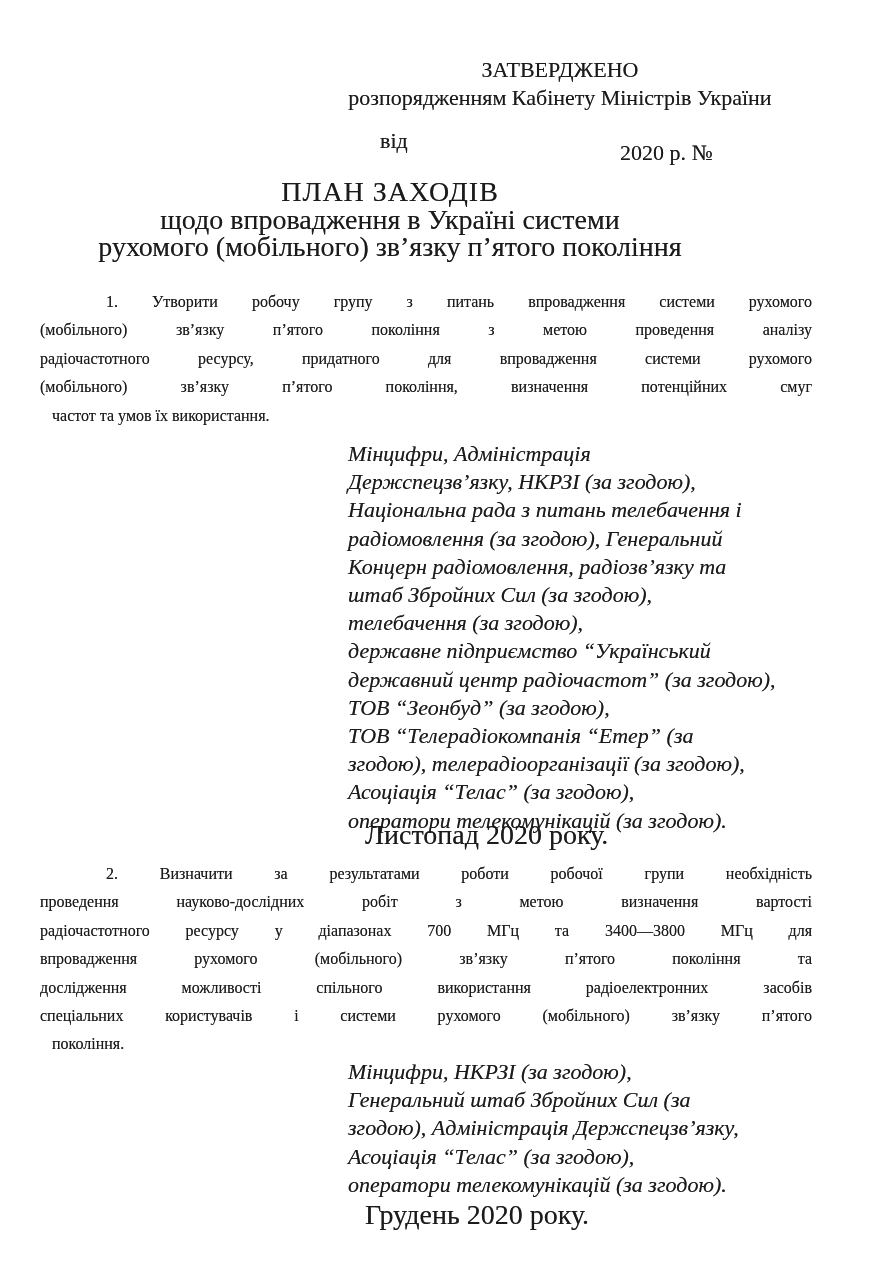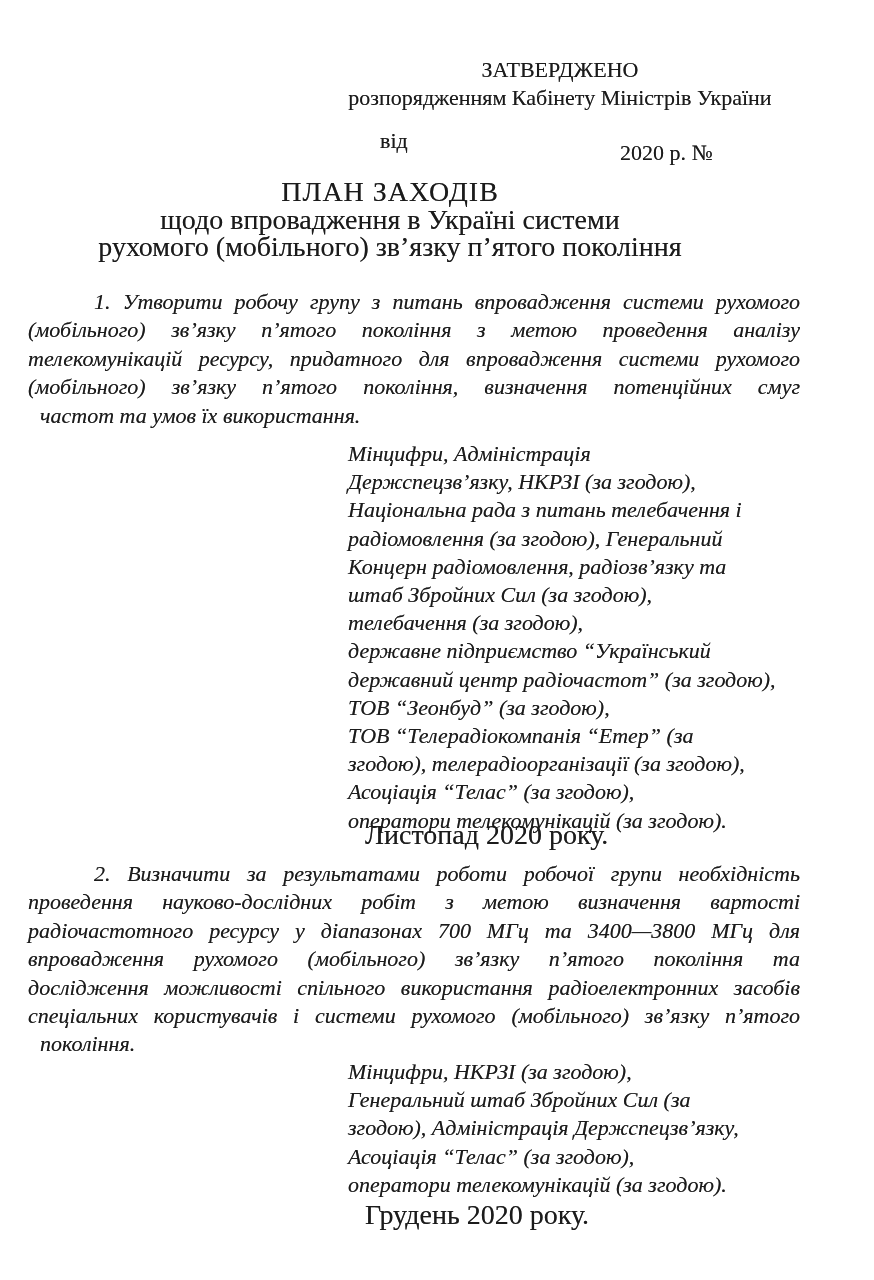--- a/index.html
+++ b/index.html
@@ -43,25 +43,24 @@
     top: 178px;
     width: 724px;
     font-size: 28px;
     line-height: 27.6px;
     text-align: center;
   }
   .title .t1 { letter-spacing: 1px; }
 
   
   .para {
-    left: 28px;
+    left: 40px;
     width: 772px;
-    font-size: 22px;
+    font-size: 16px;
     line-height: 28.4px;
-    font-style: italic;
   }
   .para .ln {
     text-align: justify;
     text-align-last: justify;
     white-space: nowrap;
   }
   .para .ln.first { padding-left: 66px; }
   .para .ln.last  { text-align: center; text-align-last: left; margin-left: 12px; }
   .p1 { top: 288px; }
   .p2 { top: 860px; }
@@ -103,21 +102,21 @@
 
   <div class="sec title">
     <div class="t1">ПЛАН ЗАХОДІВ</div>
     <div>щодо впровадження в Україні системи</div>
     <div>рухомого (мобільного) зв’язку п’ятого покоління</div>
   </div>
 
   <div class="sec para p1">
     <div class="ln first">1. Утворити робочу групу з питань впровадження системи рухомого</div>
     <div class="ln">(мобільного) зв’язку п’ятого покоління з метою проведення аналізу</div>
-    <div class="ln">телекомунікацій ресурсу, придатного для впровадження системи рухомого</div>
+    <div class="ln">радіочастотного ресурсу, придатного для впровадження системи рухомого</div>
     <div class="ln">(мобільного) зв’язку п’ятого покоління, визначення потенційних смуг</div>
     <div class="ln last">частот та умов їх використання.</div>
   </div>
 
   <div class="sec block b1">
     <div>Мінцифри, Адміністрація</div>
     <div>Держспецзв’язку, НКРЗІ (за згодою),</div>
     <div>Національна рада з питань телебачення і</div>
     <div>радіомовлення (за згодою), Генеральний</div>
     <div>Концерн радіомовлення, радіозв’язку та</div>

